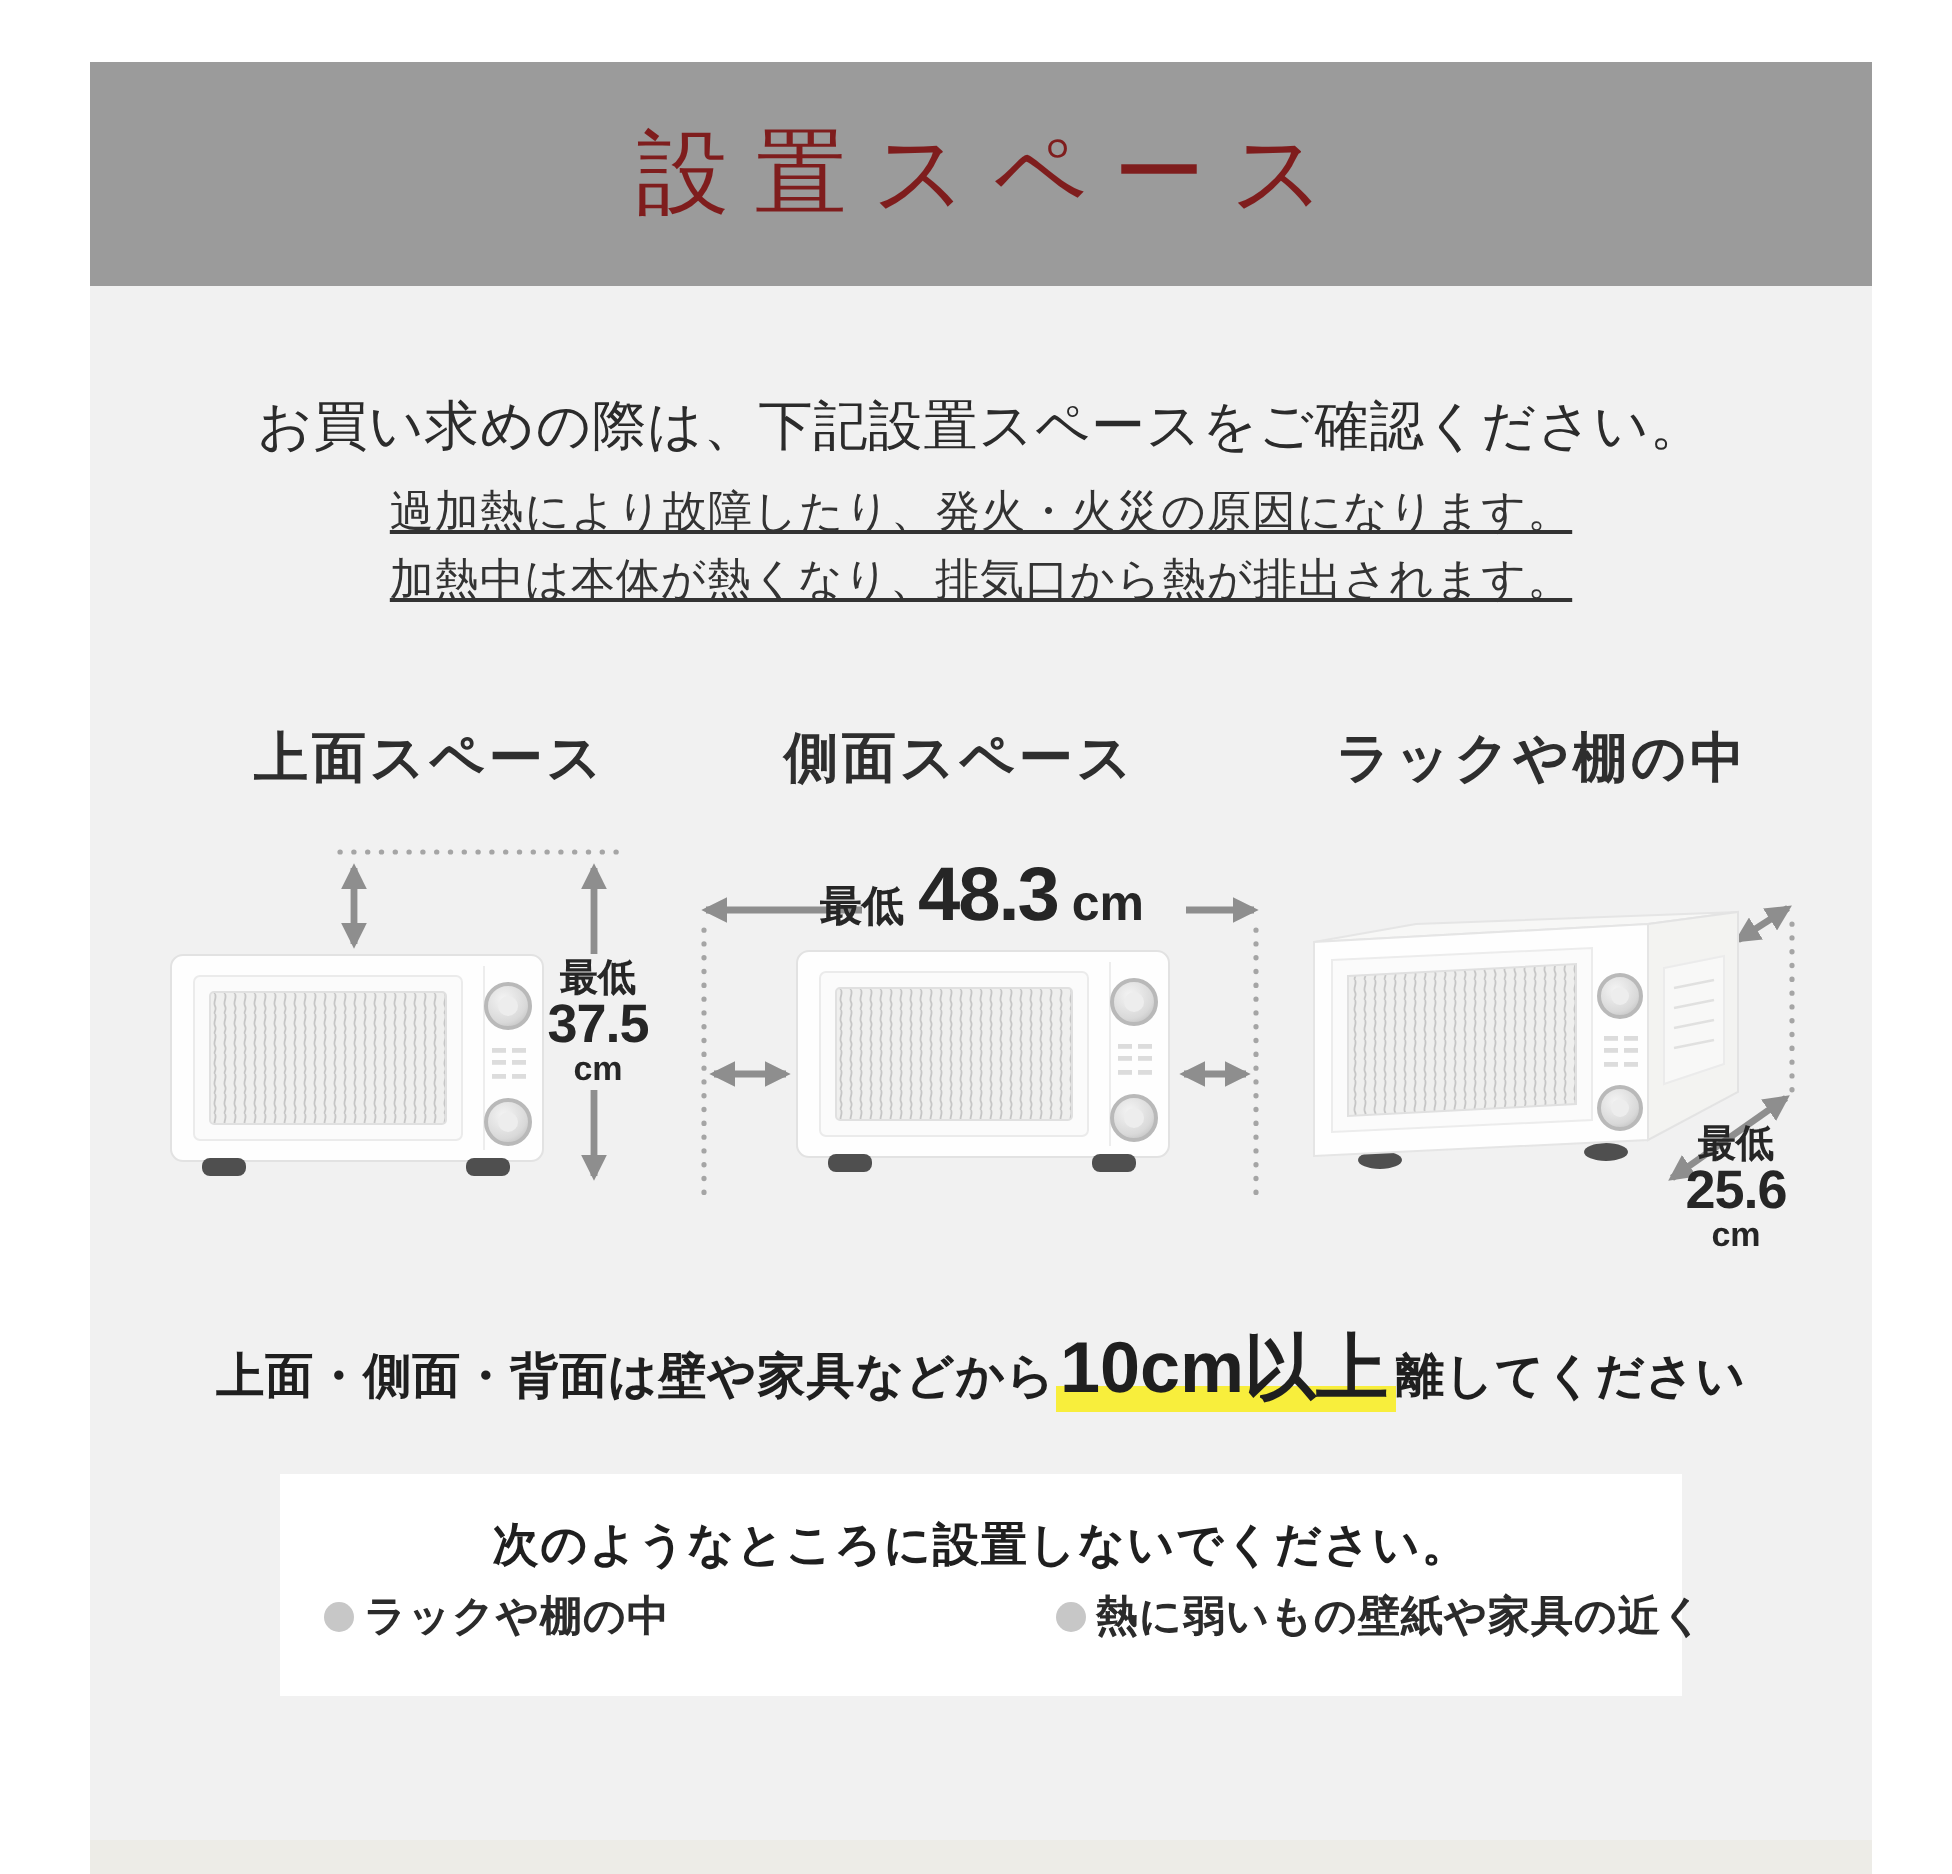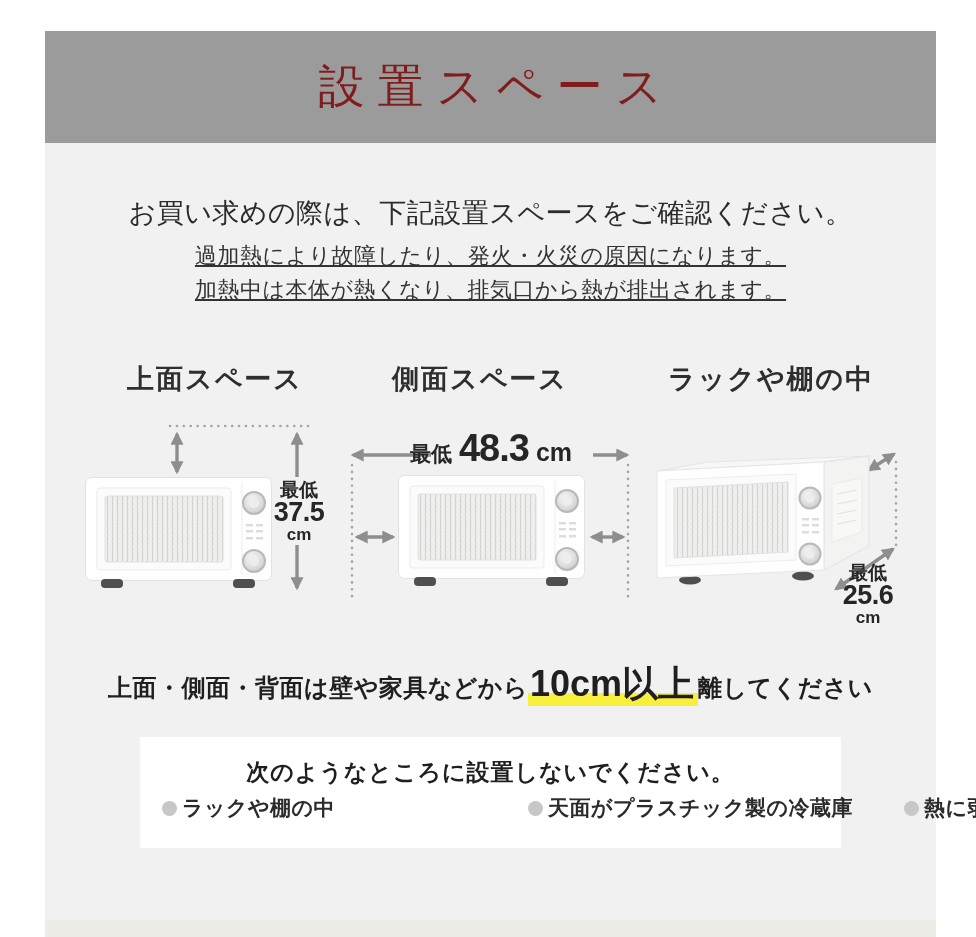--- a/index.html
+++ b/index.html
@@ -249,21 +249,17 @@
 
 <div class="abs warning-box">
   <div class="warning-heading">次のようなところに設置しないでください。</div>
   <div class="warning-grid">
     <div class="warning-item">
       <span class="warning-dot"></span>
       <span class="warning-text">ラックや棚の中</span>
     </div>
     <div class="warning-item">
       <span class="warning-dot"></span>
-      <span class="warning-text">天面がプラスチック製の冷蔵庫</span>
-    </div>
-    <div class="warning-item">
-      <span class="warning-dot"></span>
       <span class="warning-text">熱に弱いもの壁紙や家具の近く</span>
     </div>
 
   </div>
 </div>
 
 </body></html>

